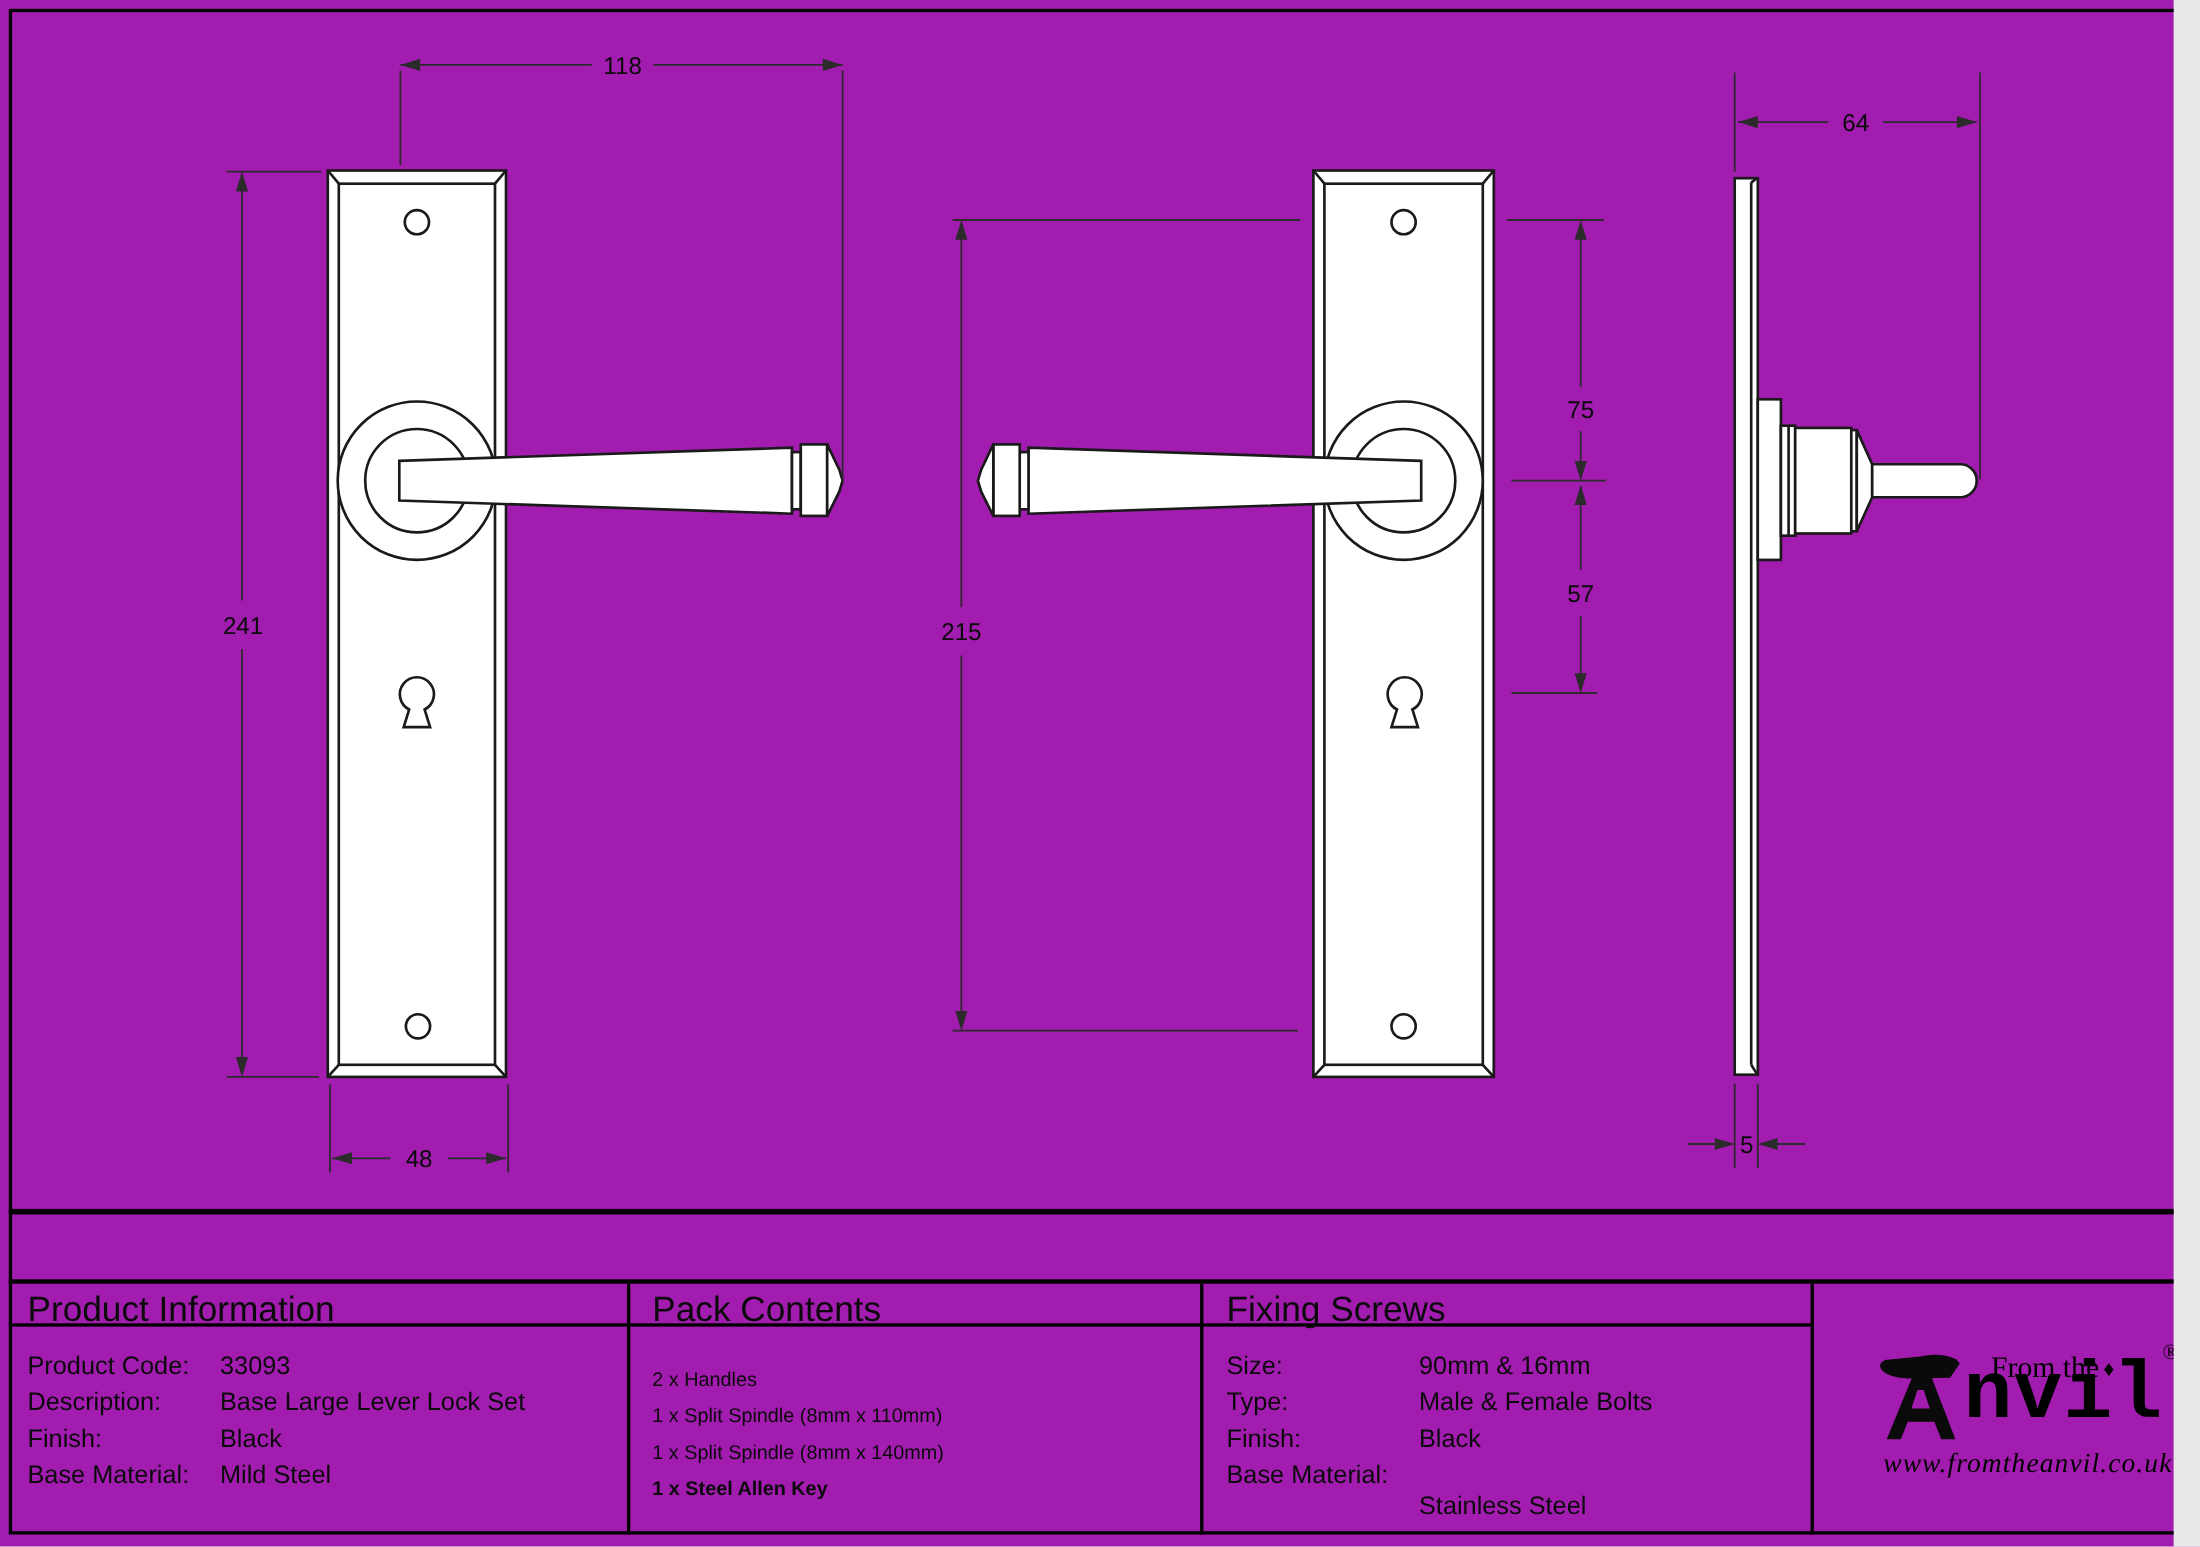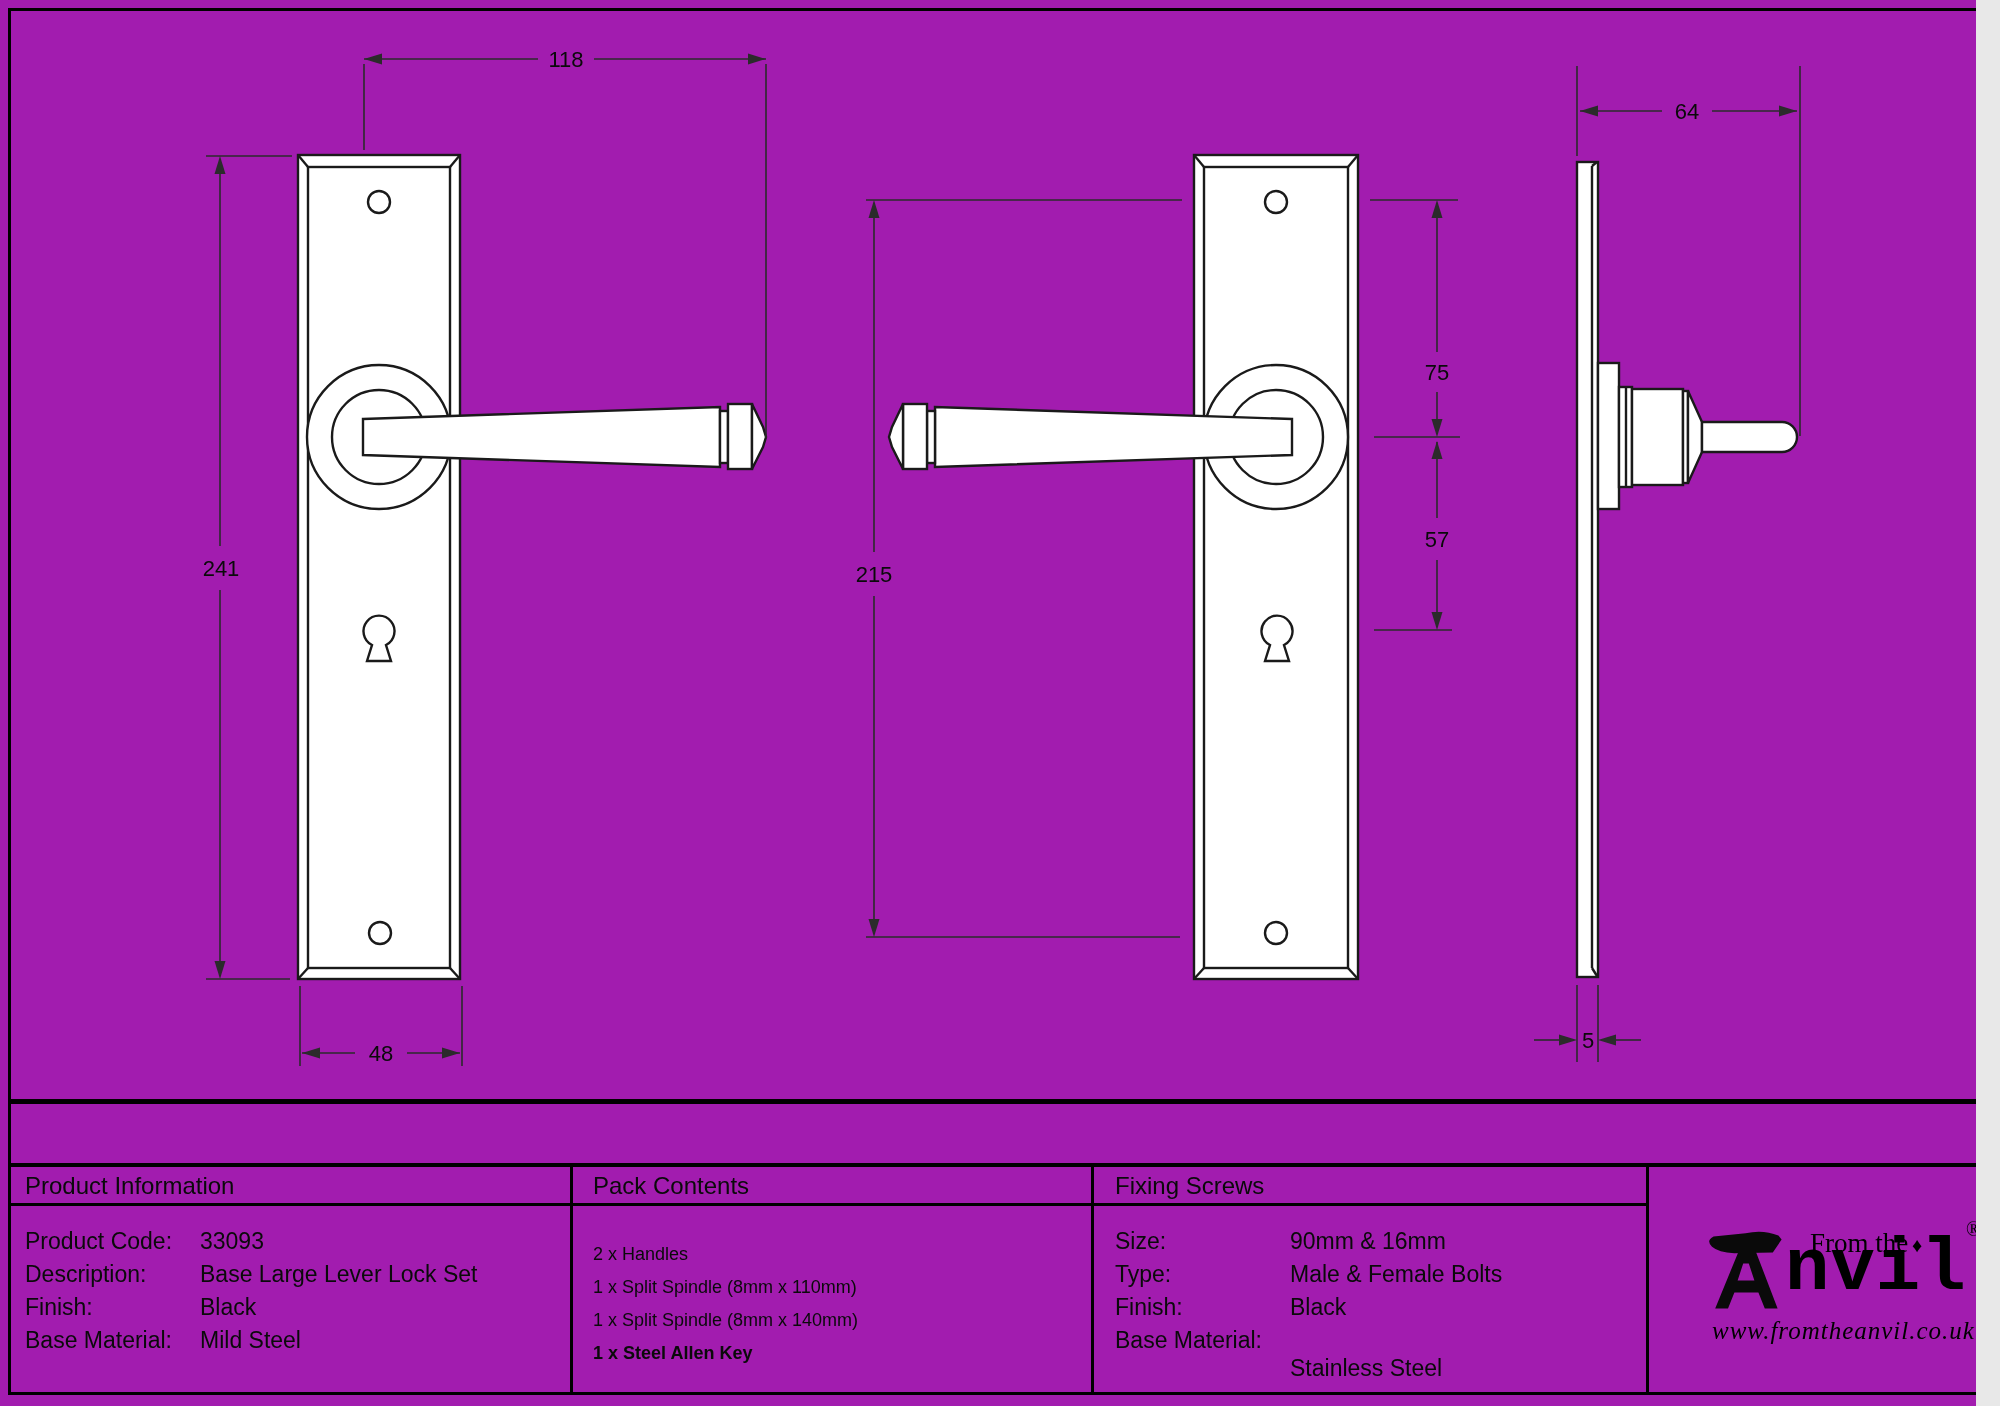--- a/index.html
+++ b/index.html
@@ -10,21 +10,21 @@
   .frame{
     position:absolute;left:8px;top:8px;width:1981px;height:1387px;
     border:3px solid #000;box-sizing:border-box;
   }
   .drawing-svg{position:absolute;left:0;top:0;}
   .hline{position:absolute;background:#000;}
   .vline{position:absolute;background:#000;width:3px;}
   .note-text{
     position:absolute;left:26px;top:1119px;font-size:23px;color:#0a0a0a;
   }
-  .cell-header{position:absolute;font-size:24px;color:#0a0a0a;}
+  .cell-header{position:absolute;font-size:32px;color:#0a0a0a;}
   .tbl-label{position:absolute;font-size:23px;color:#0a0a0a;}
   .tbl-value{position:absolute;font-size:23px;color:#0a0a0a;}
   .pack-item{position:absolute;font-size:18px;color:#0a0a0a;margin-top:16px;}
   .logo{position:absolute;left:1660px;top:1218px;width:330px;height:140px;}
   .logo .brand-rest{
     position:absolute;left:125px;top:14px;font-family:Liberation Mono, monospace;
     font-size:74px;line-height:74px;font-weight:bold;letter-spacing:1px;
   }
   .logo .tagline{
     position:absolute;left:150px;top:10px;font-family:"Liberation Serif",serif;

